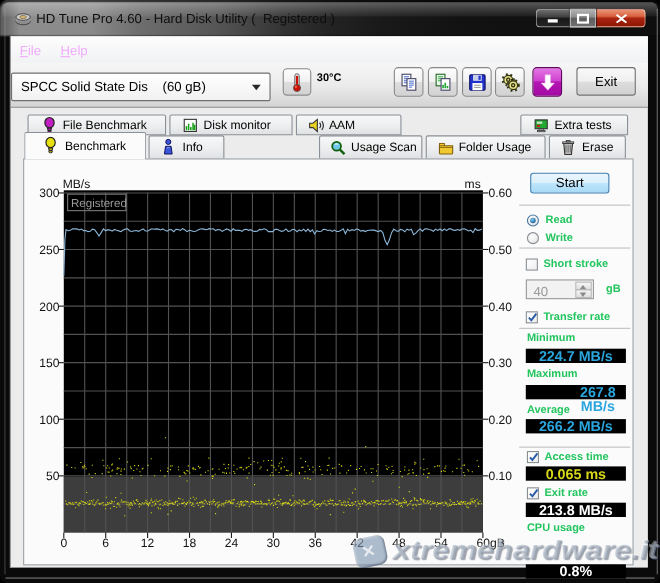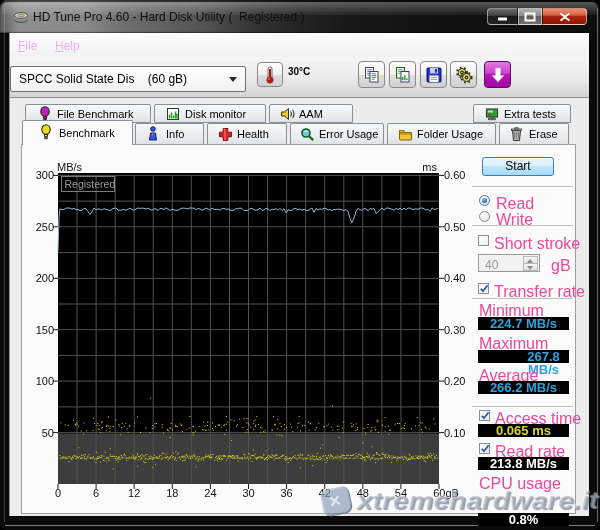--- a/index.html
+++ b/index.html
@@ -76,21 +76,21 @@
 #btn-start { left:482px; top:157px; width:72px; height:19px; border:1px solid #3c7fb1; border-radius:3px;
   background:linear-gradient(to bottom,#ebf6fd 0%,#d9f0fc 49%,#bee6fd 50%,#a9daf6 100%);
   font-size:12px; text-align:center; line-height:17px; color:#000; z-index:3; }
 .radio { position:absolute; width:11px; height:11px; border-radius:50%; z-index:3;
   border:1px solid #8a8f94; background:radial-gradient(circle at 40% 35%,#fff 0%,#ececec 60%,#d2d2d2 100%); }
 .radio.sel { border-color:#4a78a0; }
 .radio.sel::after { content:""; position:absolute; left:2px; top:2px; width:5px; height:5px; border-radius:50%;
   background:radial-gradient(circle at 40% 35%,#7fd0f5 0%,#2a71a8 60%,#1b4f7d 100%); }
 .cb { position:absolute; width:11px; height:11px; border:1px solid #8a8f94; background:linear-gradient(135deg,#fff,#ededed); z-index:3; }
 .cb svg { position:absolute; left:-1px; top:-2px; }
-.lbl { position:absolute; white-space:nowrap; font-size:16px; color:#ec4899; z-index:3; }
+.lbl { position:absolute; white-space:nowrap; font-size:10px; color:#22c55e; z-index:3;font-weight:bold; }
 .vbox { position:absolute; left:478px; width:91px; height:13px; background:#000; color:#fff;
   font-size:13px; font-weight:bold; text-align:center; line-height:13px; z-index:3; }
 #spin { left:478px; top:254px; width:62px; height:18px; border:1px solid #9a9a9a; background:#f2f2f2; z-index:3; }
 #spin .num { position:absolute; left:6px; top:3px; color:#9a9a9a; font-size:12px; }
 .sb { position:absolute; right:1px; width:15px; height:8px; border:1px solid #b8b8b8; background:linear-gradient(to bottom,#f6f6f6,#dedede); }
 .sb.up { top:1px; }
 .sb.dn { top:8px; }
 .sb::after { content:""; position:absolute; left:3px; width:0; height:0; border-left:3.5px solid transparent; border-right:3.5px solid transparent; }
 .sb.up::after { top:2px; border-bottom:4px solid #8a8a8a; }
 .sb.dn::after { top:2px; border-top:4px solid #8a8a8a; }
@@ -187,36 +187,37 @@
 <circle cx="11.5" cy="11.5" r="4.8" fill="none" stroke="#333310" stroke-width="2.4" stroke-dasharray="1.6 2.4"></circle>
 <circle cx="11.5" cy="11.5" r="4" fill="#e2dc86" stroke="#333310" stroke-width="1"></circle>
 <circle cx="11.5" cy="11.5" r="1.4" fill="none" stroke="#333310" stroke-width="1.2"></circle>
 </svg>
     </div>
   <div id="tb-b5" class="tbtn">
       <svg width="17" height="17" viewBox="0 0 17 17">
 <path d="M6 1.5h5v7.5h3.5L8.5 15.5 2.5 9H6z" fill="#fff" stroke="#e8a8e8" stroke-width="0.6"></path>
 </svg>
     </div>
+  <div id="tb-exit" class="tbtn">Exit</div>
   <div class="tab tab1" style="left:25px; width:126px;">
       <span class="ic" style="left:12px; top:1px;"><svg width="14" height="16" viewBox="0 0 14 16">
 <ellipse cx="7" cy="5.5" rx="4.2" ry="4.7" fill="#c020c0" stroke="#222" stroke-width="1.1"></ellipse>
 <path d="M5.2 10.5h3.6l-0.5 2.2h-2.6z" fill="#c020c0" stroke="#222" stroke-width="1"></path>
 <ellipse cx="7" cy="14" rx="1.7" ry="0.9" fill="#c020c0" stroke="#222" stroke-width="0.9"></ellipse>
 </svg></span>
       <span class="tx" style="left:31px; top:3px;">File Benchmark</span>
     </div>
     <div class="tab tab1" style="left:154px; width:112px;">
       <span class="ic" style="left:11px; top:2px;"><svg width="14" height="14" viewBox="0 0 14 14">
 <rect x="1.5" y="1.5" width="11" height="11" fill="#fff" stroke="#333" stroke-width="1"></rect>
 <path d="M3.5 11.5v-4M5.5 11.5v-6M7.5 11.5v-3M9.5 11.5v-7M11 11.5v-5" stroke="#18a018" stroke-width="1.4"></path>
 </svg></span>
       <span class="tx" style="left:30px; top:3px;">Disk monitor</span>
     </div>
-    <div class="tab tab1" style="left:269px; width:84px;">
+    <div class="tab tab1" style="left:269px; width:96px;">
       <span class="ic" style="left:10px; top:2px;"><svg width="15" height="14" viewBox="0 0 15 14">
 <path d="M1.5 5h3l4-3.5v11L4.5 9h-3z" fill="#e8d020" stroke="#333" stroke-width="1"></path>
 <path d="M10.5 4.5q2 2.5 0 5M12.5 3q3 4 0 8" fill="none" stroke="#333" stroke-width="1.1"></path>
 </svg></span>
       <span class="tx" style="left:29px; top:3px;">AAM</span>
     </div>
     <div class="tab tab1" style="left:473px; width:98px;">
       <span class="ic" style="left:11px; top:2px;"><svg width="14" height="14" viewBox="0 0 14 14">
 <rect x="1.5" y="2" width="11" height="8" fill="#20a830" stroke="#333" stroke-width="1"></rect>
 <rect x="3" y="3.5" width="5" height="2" fill="#c8e8c8"></rect>
@@ -227,34 +228,27 @@
       <span class="tx" style="left:30px; top:3px;">Extra tests</span>
     </div>
   <div class="tab tab2" style="left:135px; width:69px;">
       <span class="ic" style="left:11px; top:2px;"><svg width="12" height="16" viewBox="0 0 12 16">
 <ellipse cx="6" cy="3" rx="2.3" ry="2.3" fill="#3858d8" stroke="#101060" stroke-width="0.9"></ellipse>
 <path d="M3.5 7h5l1 7h-7z" fill="#3858d8" stroke="#101060" stroke-width="0.9"></path>
 <path d="M4.8 8.5q1.2-0.8 2.4 0" stroke="#a0b0f0" stroke-width="0.8" fill="none"></path>
 </svg></span>
       <span class="tx" style="left:30px; top:4px;">Info</span>
     </div>
-    <div class="tab tab2" style="left:207px; width:80px;">
-      <span class="ic" style="left:10px; top:3px;"><svg width="15" height="15" viewBox="0 0 15 15">
-<path d="M5.2 1.5h4.6v3.7h3.7v4.6H9.8v3.7H5.2V9.8H1.5V5.2h3.7z" fill="#e02020" stroke="#701010" stroke-width="1"></path>
-<path d="M5.8 2.2h1.2v11.5" stroke="#f88" stroke-width="0.9" fill="none"></path>
-</svg></span>
-      <span class="tx" style="left:29px; top:4px;">Health</span>
-    </div>
     <div class="tab tab2" style="left:290px; width:94px;">
       <span class="ic" style="left:9px; top:3px;"><svg width="15" height="15" viewBox="0 0 15 15">
 <circle cx="6" cy="6" r="4" fill="#70c8e8" stroke="#106010" stroke-width="1.6"></circle>
 <path d="M9 9l4.2 4.2" stroke="#106010" stroke-width="2.2"></path>
 <path d="M4.5 4.5q1.5-1.5 3 0" stroke="#d8f0f8" stroke-width="1" fill="none"></path>
 </svg></span>
-      <span class="tx" style="left:28px; top:4px;">Error Usage</span>
+      <span class="tx" style="left:28px; top:4px;">Usage Scan</span>
     </div>
     <div class="tab tab2" style="left:387px; width:109px;">
       <span class="ic" style="left:10px; top:4px;"><svg width="15" height="13" viewBox="0 0 15 13">
 <path d="M1.5 3.5V11a1 1 0 0 0 1 1h10a1 1 0 0 0 1-1V4.5h-7l-1.5-2h-3z" fill="#f0c830" stroke="#806010" stroke-width="1"></path>
 <path d="M1.5 6h12" stroke="#806010" stroke-width="0.8"></path>
 <rect x="1.5" y="2.5" width="4.5" height="2" fill="#f0c830" stroke="#806010" stroke-width="0.8"></rect>
 </svg></span>
       <span class="tx" style="left:29px; top:4px;">Folder Usage</span>
     </div>
     <div class="tab tab2" style="left:499px; width:70px;">
@@ -402,21 +396,21 @@
         <path d="M2.8 6.8 L5 9.2 L9.6 3.2" fill="none" stroke="#2a5caa" stroke-width="1.8"></path>
       </svg>
     </div>
   <div class="lbl" style="left:495px; top:410px;">Access time</div>
   <div class="vbox" style="top:424px; color:#d8d818;">0.065 ms</div>
   <div class="cb" style="left:479px; top:443px;">
       <svg width="13" height="13" viewBox="0 0 13 13">
         <path d="M2.8 6.8 L5 9.2 L9.6 3.2" fill="none" stroke="#2a5caa" stroke-width="1.8"></path>
       </svg>
     </div>
-  <div class="lbl" style="left:495px; top:443px;">Read rate</div>
+  <div class="lbl" style="left:495px; top:443px;">Exit rate</div>
   <div class="vbox" style="top:457px;">213.8 MB/s</div>
   <div class="lbl" style="left:479px; top:475px;">CPU usage</div>
   <div class="vbox" style="top:490px;margin-top:23px;">0.8%</div>
   <div id="wm">
       <div class="wlogo"></div>
       <div class="wtxt">xtremehardware.it</div>
     </div>
 </div>
 
 </body></html>

